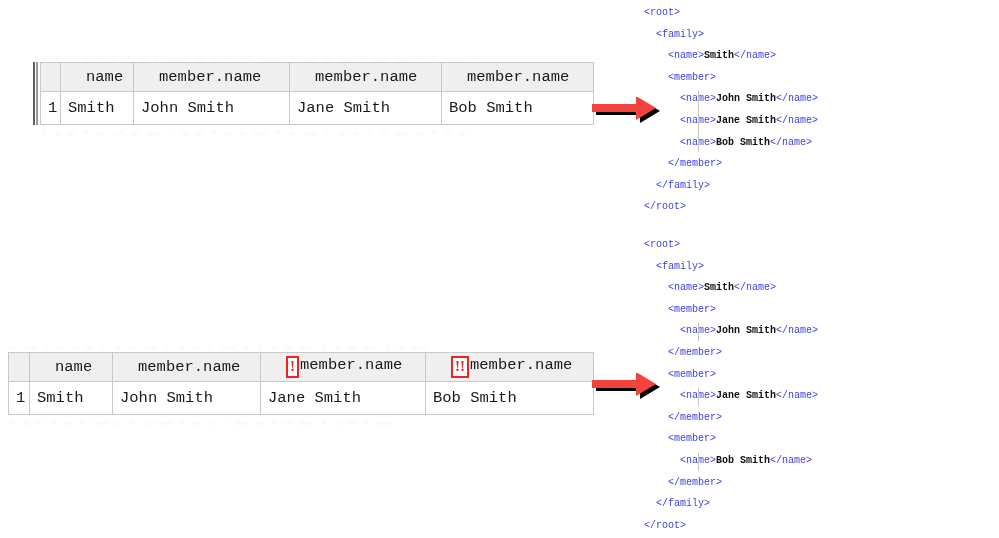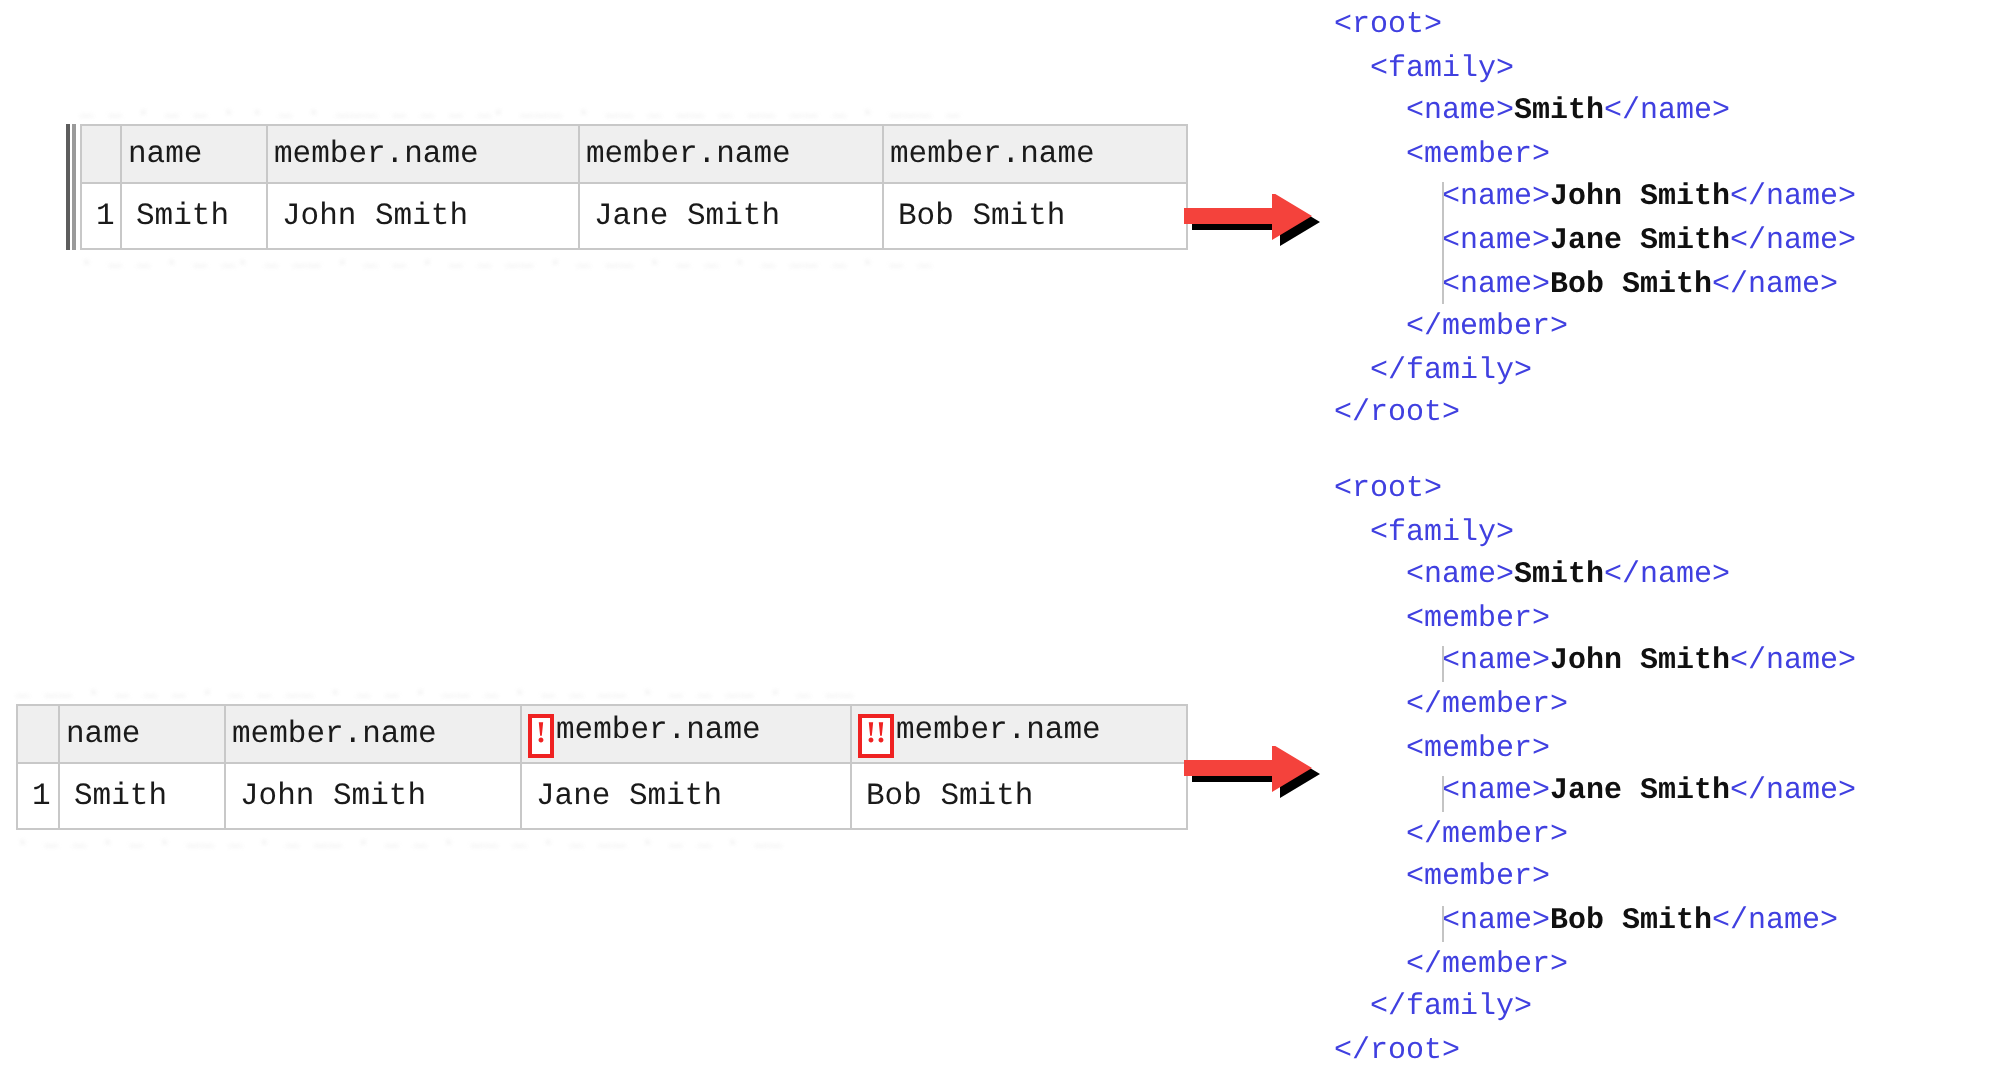--- a/index.html
+++ b/index.html
@@ -65,21 +65,21 @@
     color: #1a1a1a;
     text-align: left;
     vertical-align: middle;
     white-space: nowrap;
     overflow: hidden;
   }
   table.grid th {
     background: #efefef;
     font-weight: normal;
     height: 28px;
-    padding: 0 0 0 3px;
+    padding: 0 0 0 25px;
   }
   table.grid td {
     background: #ffffff;
     height: 32px;
     padding: 0 0 0 7px;
   }
   
   th.rownum-head {
     background: #efefef;
     padding: 0;
@@ -114,23 +114,23 @@
     position: absolute;
     width: 72px;
     height: 30px;
   }
   #arrow-top    { left: 592px; top: 97px; }
   #arrow-bottom { left: 592px; top: 373px; }
 
   
   .xml-block {
     position: absolute;
-    left: 667px;
+    left: 644px;
     font-family: "Liberation Mono", monospace;
-    font-size: 15px;
+    font-size: 10px;
     line-height: 21.6px;
     white-space: pre;
     color: #3b3bd4;
   }
   #xml-top    { top: 2px; }
   #xml-bottom { top: 234px; }
 
   .xml-line { height: 21.6px; }
   .tag  { color: #4040e0; }
   .val  { color: #101010; font-weight: bold; }

